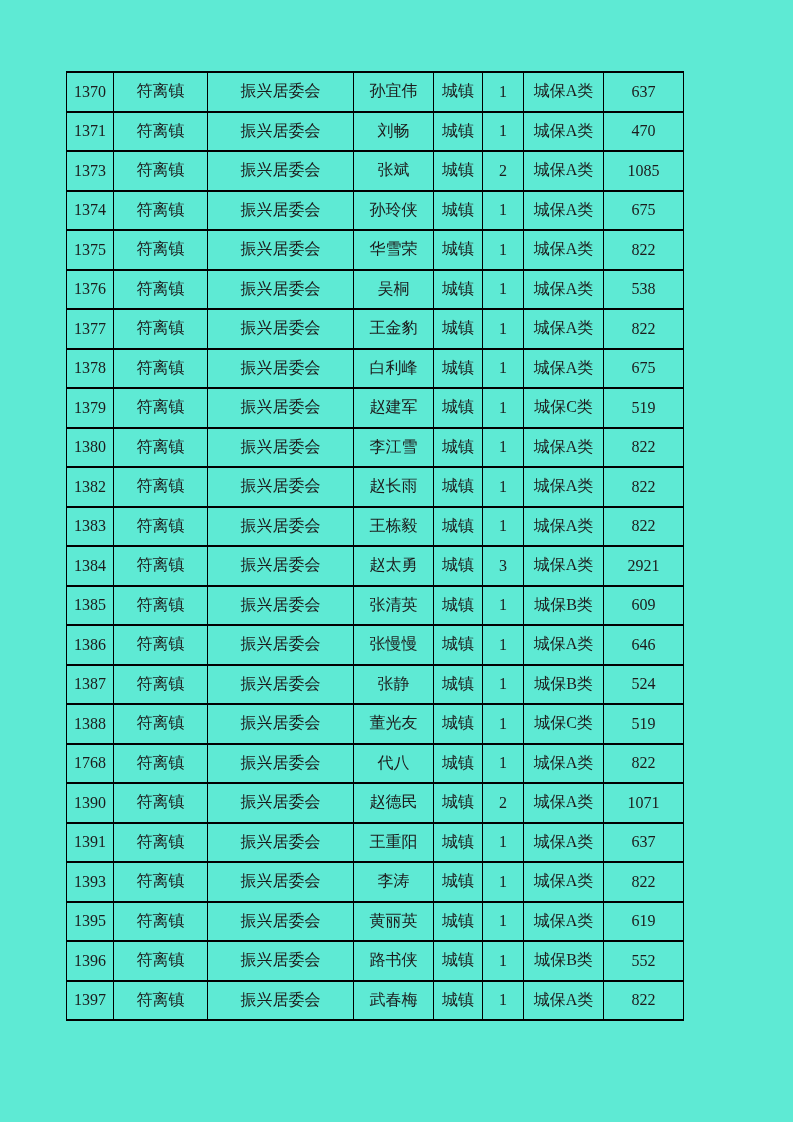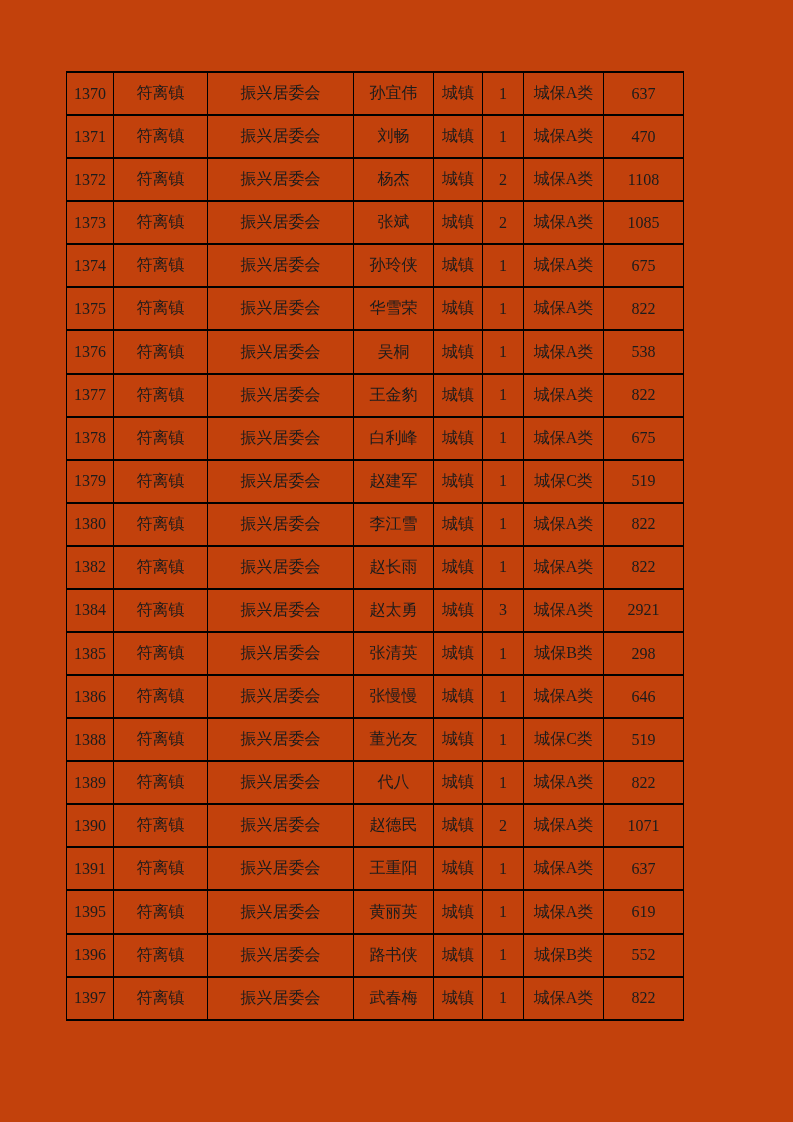--- a/index.html
+++ b/index.html
@@ -4,21 +4,21 @@
 <style>
   html, body {
     margin: 0;
     padding: 0;
     background: #ffffff;
   }
   .page {
     position: relative;
     width: 793px;
     height: 1122px;
-    background: #c2410c;
+    background: #5eead4;
     overflow: hidden;
     font-family: "Liberation Serif", "DejaVu Serif", serif;
   }
   table.data-table {
     position: absolute;
     left: 66px;
     top: 71px;
     width: 617px;
     height: 950px;
     border-collapse: collapse;
@@ -80,30 +80,20 @@
           <td>1371</td>
           <td>符离镇</td>
           <td>振兴居委会</td>
           <td>刘畅</td>
           <td>城镇</td>
           <td>1</td>
           <td>城保A类</td>
           <td>470</td>
         </tr>
         <tr>
-          <td>1372</td>
-          <td>符离镇</td>
-          <td>振兴居委会</td>
-          <td>杨杰</td>
-          <td>城镇</td>
-          <td>2</td>
-          <td>城保A类</td>
-          <td>1108</td>
-        </tr>
-        <tr>
           <td>1373</td>
           <td>符离镇</td>
           <td>振兴居委会</td>
           <td>张斌</td>
           <td>城镇</td>
           <td>2</td>
           <td>城保A类</td>
           <td>1085</td>
         </tr>
         <tr>
@@ -180,61 +170,81 @@
           <td>1382</td>
           <td>符离镇</td>
           <td>振兴居委会</td>
           <td>赵长雨</td>
           <td>城镇</td>
           <td>1</td>
           <td>城保A类</td>
           <td>822</td>
         </tr>
         <tr>
+          <td>1383</td>
+          <td>符离镇</td>
+          <td>振兴居委会</td>
+          <td>王栋毅</td>
+          <td>城镇</td>
+          <td>1</td>
+          <td>城保A类</td>
+          <td>822</td>
+        </tr>
+        <tr>
           <td>1384</td>
           <td>符离镇</td>
           <td>振兴居委会</td>
           <td>赵太勇</td>
           <td>城镇</td>
           <td>3</td>
           <td>城保A类</td>
           <td>2921</td>
         </tr>
         <tr>
           <td>1385</td>
           <td>符离镇</td>
           <td>振兴居委会</td>
           <td>张清英</td>
           <td>城镇</td>
           <td>1</td>
           <td>城保B类</td>
-          <td>298</td>
+          <td>609</td>
         </tr>
         <tr>
           <td>1386</td>
           <td>符离镇</td>
           <td>振兴居委会</td>
           <td>张慢慢</td>
           <td>城镇</td>
           <td>1</td>
           <td>城保A类</td>
           <td>646</td>
+        </tr>
+        <tr>
+          <td>1387</td>
+          <td>符离镇</td>
+          <td>振兴居委会</td>
+          <td>张静</td>
+          <td>城镇</td>
+          <td>1</td>
+          <td>城保B类</td>
+          <td>524</td>
         </tr>
         <tr>
           <td>1388</td>
           <td>符离镇</td>
           <td>振兴居委会</td>
           <td>董光友</td>
           <td>城镇</td>
           <td>1</td>
           <td>城保C类</td>
           <td>519</td>
         </tr>
         <tr>
-          <td>1389</td>
+          <td>1768</td>
           <td>符离镇</td>
           <td>振兴居委会</td>
           <td>代八</td>
           <td>城镇</td>
           <td>1</td>
           <td>城保A类</td>
           <td>822</td>
         </tr>
         <tr>
           <td>1390</td>
@@ -248,20 +258,30 @@
         </tr>
         <tr>
           <td>1391</td>
           <td>符离镇</td>
           <td>振兴居委会</td>
           <td>王重阳</td>
           <td>城镇</td>
           <td>1</td>
           <td>城保A类</td>
           <td>637</td>
+        </tr>
+        <tr>
+          <td>1393</td>
+          <td>符离镇</td>
+          <td>振兴居委会</td>
+          <td>李涛</td>
+          <td>城镇</td>
+          <td>1</td>
+          <td>城保A类</td>
+          <td>822</td>
         </tr>
         <tr>
           <td>1395</td>
           <td>符离镇</td>
           <td>振兴居委会</td>
           <td>黄丽英</td>
           <td>城镇</td>
           <td>1</td>
           <td>城保A类</td>
           <td>619</td>

